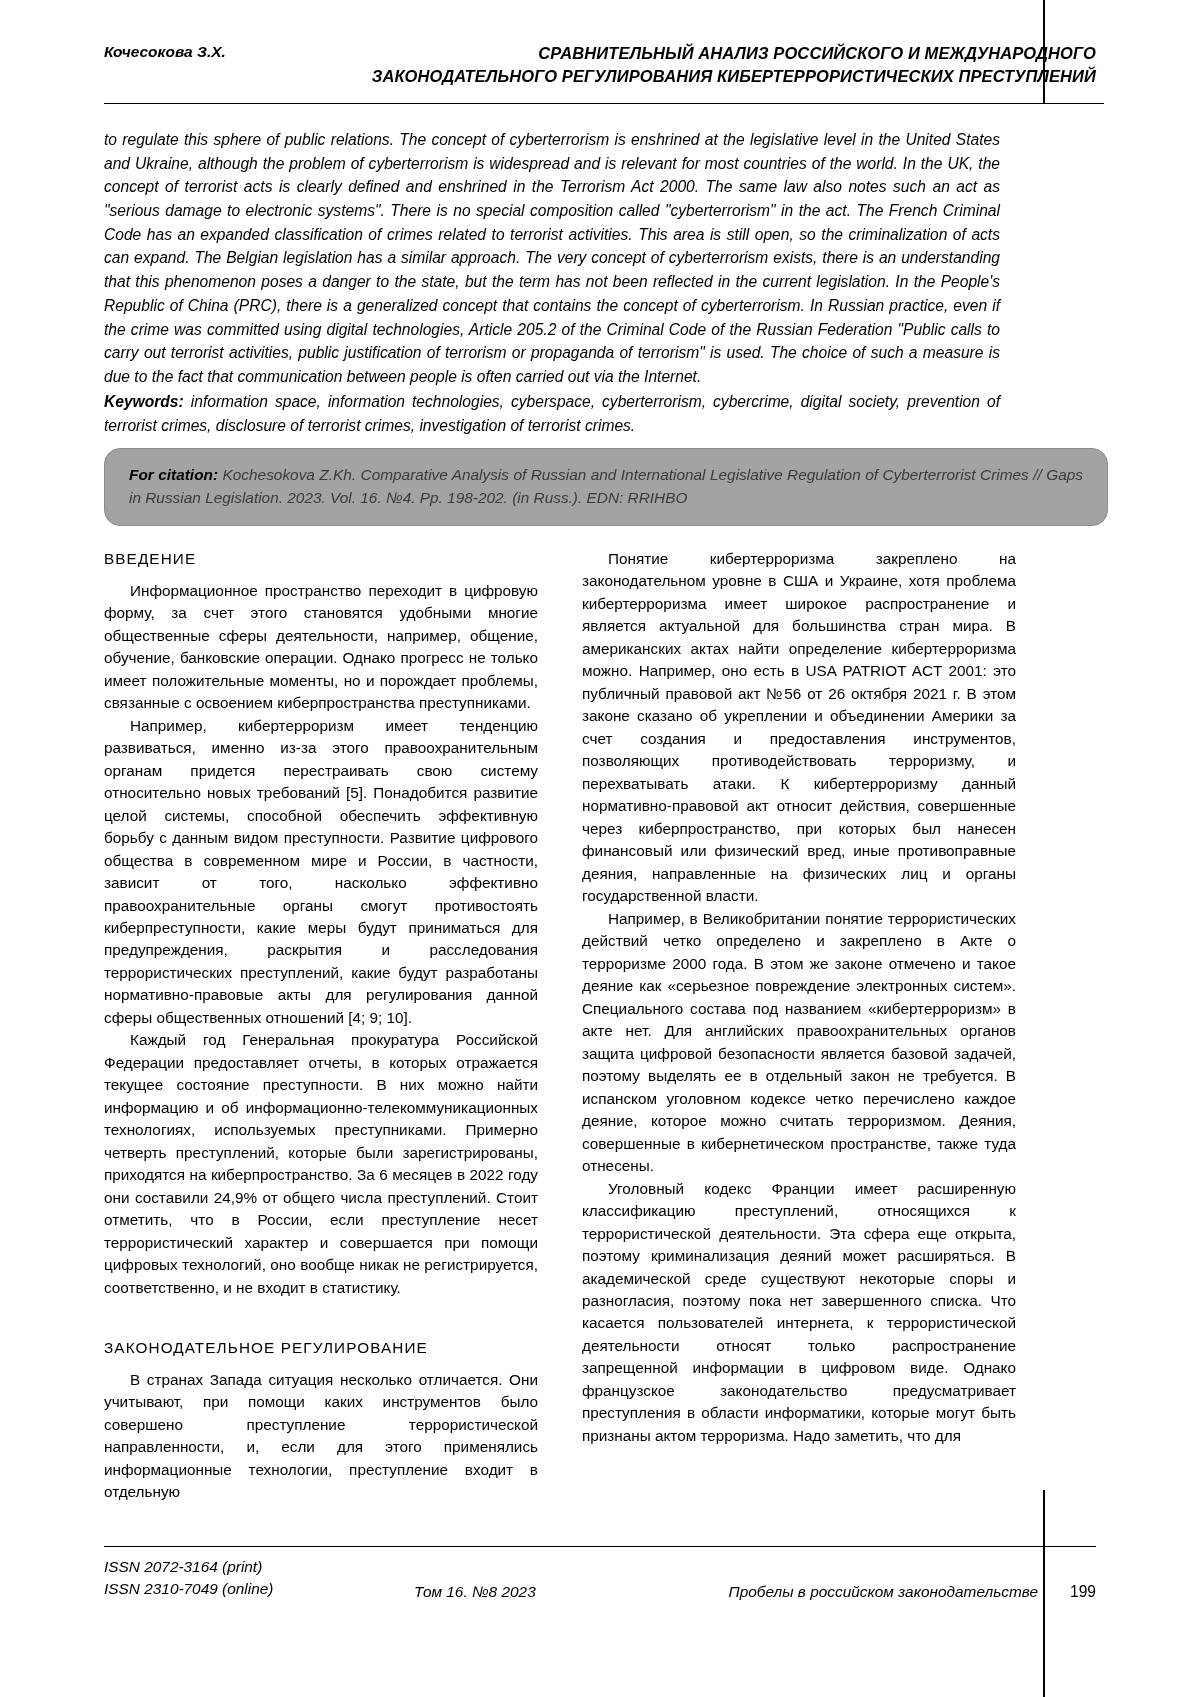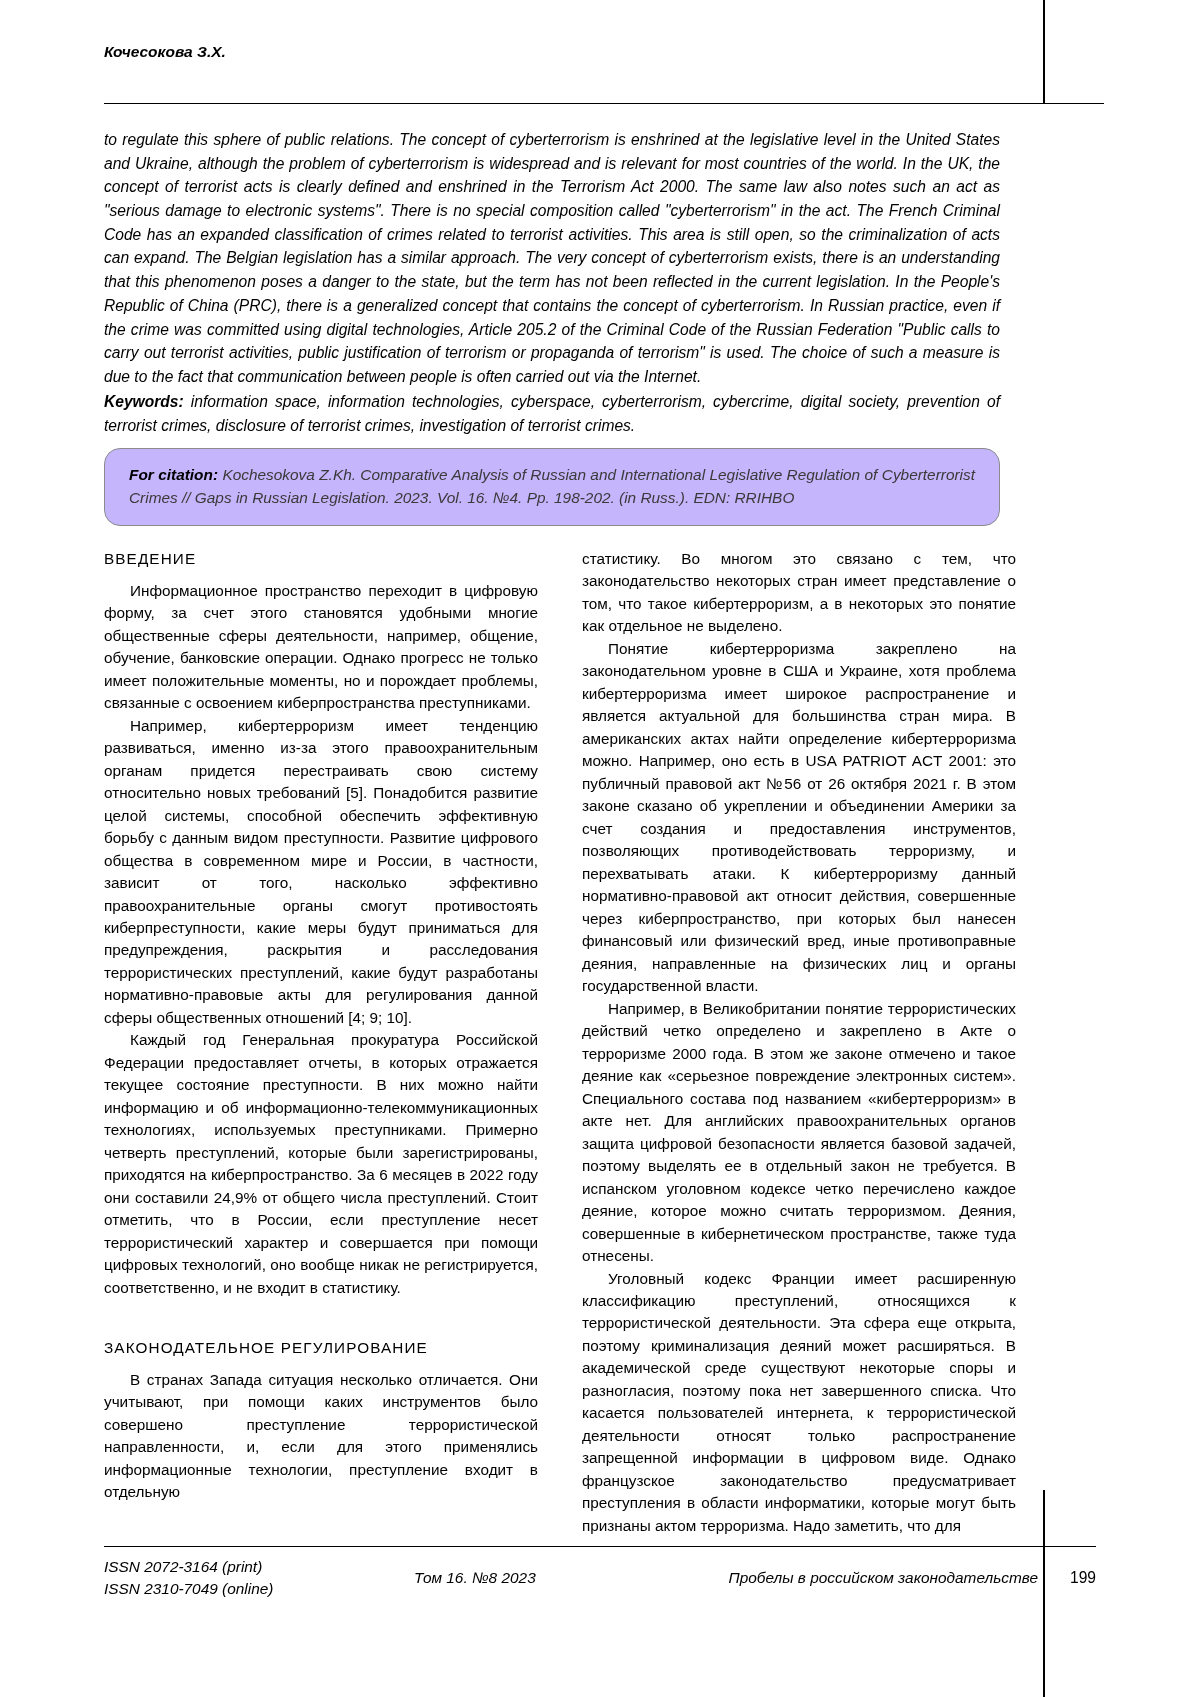--- a/index.html
+++ b/index.html
@@ -107,25 +107,25 @@
   }
   .keywords b {
     font-weight: bold;
   }
 
   
   .citation-box {
     position: absolute;
     top: 448px;
     left: 104px;
-    width: 896px;
+    width: 1004px;
     box-sizing: border-box;
     border: 1.2px solid #8c8c8c;
     border-radius: 16px;
-    background: #c4b5fd;
+    background: #a3a3a3;
     padding: 14px 24px 16px 24px;
   }
   .citation-text {
     font-style: italic;
     font-size: 15.4px;
     line-height: 1.5;
     text-align: justify;
     color: #3a3a3a;
   }
   .citation-text b {
@@ -173,21 +173,21 @@
     left: 104px;
     width: 992px;
     border-top: 1.6px solid #000;
   }
   .footer {
     position: absolute;
     top: 1556px;
     left: 104px;
     width: 992px;
     display: flex;
-    align-items: center;
+    align-items: flex-end;
     font-style: italic;
     font-size: 15.4px;
   }
   .footer-issn {
     width: 250px;
     line-height: 1.45;
   }
   .footer-vol {
     width: 230px;
     text-align: left;
@@ -209,20 +209,24 @@
 <body>
 
 <div class="page">
 
   <div class="vmark-top"></div>
   <div class="vmark-bottom"></div>
 
   <div class="header">
     <div class="header-row">
       <div class="header-author">Кочесокова З.Х.</div>
+      <div class="header-title">
+        <div>СРАВНИТЕЛЬНЫЙ АНАЛИЗ РОССИЙСКОГО И МЕЖДУНАРОДНОГО</div>
+        <div>ЗАКОНОДАТЕЛЬНОГО РЕГУЛИРОВАНИЯ КИБЕРТЕРРОРИСТИЧЕСКИХ ПРЕСТУПЛЕНИЙ</div>
+      </div>
     </div>
   </div>
   <div class="header-rule"></div>
   <div class="header-rule-right"></div>
 
   <div class="abstract">to regulate this sphere of public relations. The concept of cyberterrorism is enshrined at the legislative level in the United States and Ukraine, although the problem of cyberterrorism is widespread and is relevant for most countries of the world. In the UK, the concept of terrorist acts is clearly defined and enshrined in the Terrorism Act 2000. The same law also notes such an act as "serious damage to electronic systems". There is no special composition called "cyberterrorism" in the act. The French Criminal Code has an expanded classification of crimes related to terrorist activities. This area is still open, so the criminalization of acts can expand. The Belgian legislation has a similar approach. The very concept of cyberterrorism exists, there is an understanding that this phenomenon poses a danger to the state, but the term has not been reflected in the current legislation. In the People's Republic of China (PRC), there is a generalized concept that contains the concept of cyberterrorism. In Russian practice, even if the crime was committed using digital technologies, Article 205.2 of the Criminal Code of the Russian Federation "Public calls to carry out terrorist activities, public justification of terrorism or propaganda of terrorism" is used. The choice of such a measure is due to the fact that communication between people is often carried out via the Internet.</div>
 
   <div class="keywords">
     <b>Keywords:</b><span> information space, information technologies, cyberspace, cyberterrorism, cybercrime, digital society, prevention of terrorist crimes, disclosure of terrorist crimes, investigation of terrorist crimes.</span>
   </div>
@@ -240,21 +244,20 @@
       <p>Информационное пространство переходит в цифровую форму, за счет этого становятся удобными многие общественные сферы деятельности, например, общение, обучение, банковские операции. Однако прогресс не только имеет положительные моменты, но и порождает проблемы, связанные с освоением киберпространства преступниками.</p>
       <p>Например, кибертерроризм имеет тенденцию развиваться, именно из-за этого правоохранительным органам придется перестраивать свою систему относительно новых требований [5]. Понадобится развитие целой системы, способной обеспечить эффективную борьбу с данным видом преступности. Развитие цифрового общества в современном мире и России, в частности, зависит от того, насколько эффективно правоохранительные органы смогут противостоять киберпреступности, какие меры будут приниматься для предупреждения, раскрытия и расследования террористических преступлений, какие будут разработаны нормативно-правовые акты для регулирования данной сферы общественных отношений [4; 9; 10].</p>
       <p>Каждый год Генеральная прокуратура Российской Федерации предоставляет отчеты, в которых отражается текущее состояние преступности. В них можно найти информацию и об информационно-телекоммуникационных технологиях, используемых преступниками. Примерно четверть преступлений, которые были зарегистрированы, приходятся на киберпространство. За 6 месяцев в 2022 году они составили 24,9% от общего числа преступлений. Стоит отметить, что в России, если преступление несет террористический характер и совершается при помощи цифровых технологий, оно вообще никак не регистрируется, соответственно, и не входит в статистику.</p>
       <div class="sec-head second">
         <div>ЗАКОНОДАТЕЛЬНОЕ РЕГУЛИРОВАНИЕ</div>
       </div>
       <p>В странах Запада ситуация несколько отличается. Они учитывают, при помощи каких инструментов было совершено преступление террористической направленности, и, если для этого применялись информационные технологии, преступление входит в отдельную</p>
     </div>
 
     <div class="col">
-      <p style="text-indent:0">статистику. Во многом это связано с тем, что законодательство некоторых стран имеет представление о том, что такое кибертерроризм, а в некоторых это понятие как отдельное не выделено.</p>
       <p>Понятие кибертерроризма закреплено на законодательном уровне в США и Украине, хотя проблема кибертерроризма имеет широкое распространение и является актуальной для большинства стран мира. В американских актах найти определение кибертерроризма можно. Например, оно есть в USA PATRIOT ACT 2001: это публичный правовой акт №56 от 26 октября 2021 г. В этом законе сказано об укреплении и объединении Америки за счет создания и предоставления инструментов, позволяющих противодействовать терроризму, и перехватывать атаки. К кибертерроризму данный нормативно-правовой акт относит действия, совершенные через киберпространство, при которых был нанесен финансовый или физический вред, иные противоправные деяния, направленные на физических лиц и органы государственной власти.</p>
       <p>Например, в Великобритании понятие террористических действий четко определено и закреплено в Акте о терроризме 2000 года. В этом же законе отмечено и такое деяние как «серьезное повреждение электронных систем». Специального состава под названием «кибертерроризм» в акте нет. Для английских правоохранительных органов защита цифровой безопасности является базовой задачей, поэтому выделять ее в отдельный закон не требуется. В испанском уголовном кодексе четко перечислено каждое деяние, которое можно считать терроризмом. Деяния, совершенные в кибернетическом пространстве, также туда отнесены.</p>
       <p>Уголовный кодекс Франции имеет расширенную классификацию преступлений, относящихся к террористической деятельности. Эта сфера еще открыта, поэтому криминализация деяний может расширяться. В академической среде существуют некоторые споры и разногласия, поэтому пока нет завершенного списка. Что касается пользователей интернета, к террористической деятельности относят только распространение запрещенной информации в цифровом виде. Однако французское законодательство предусматривает преступления в области информатики, которые могут быть признаны актом терроризма. Надо заметить, что для</p>
     </div>
 
   </div>
 
   <div class="footer-rule"></div>
   <div class="footer">
     <div class="footer-issn">

